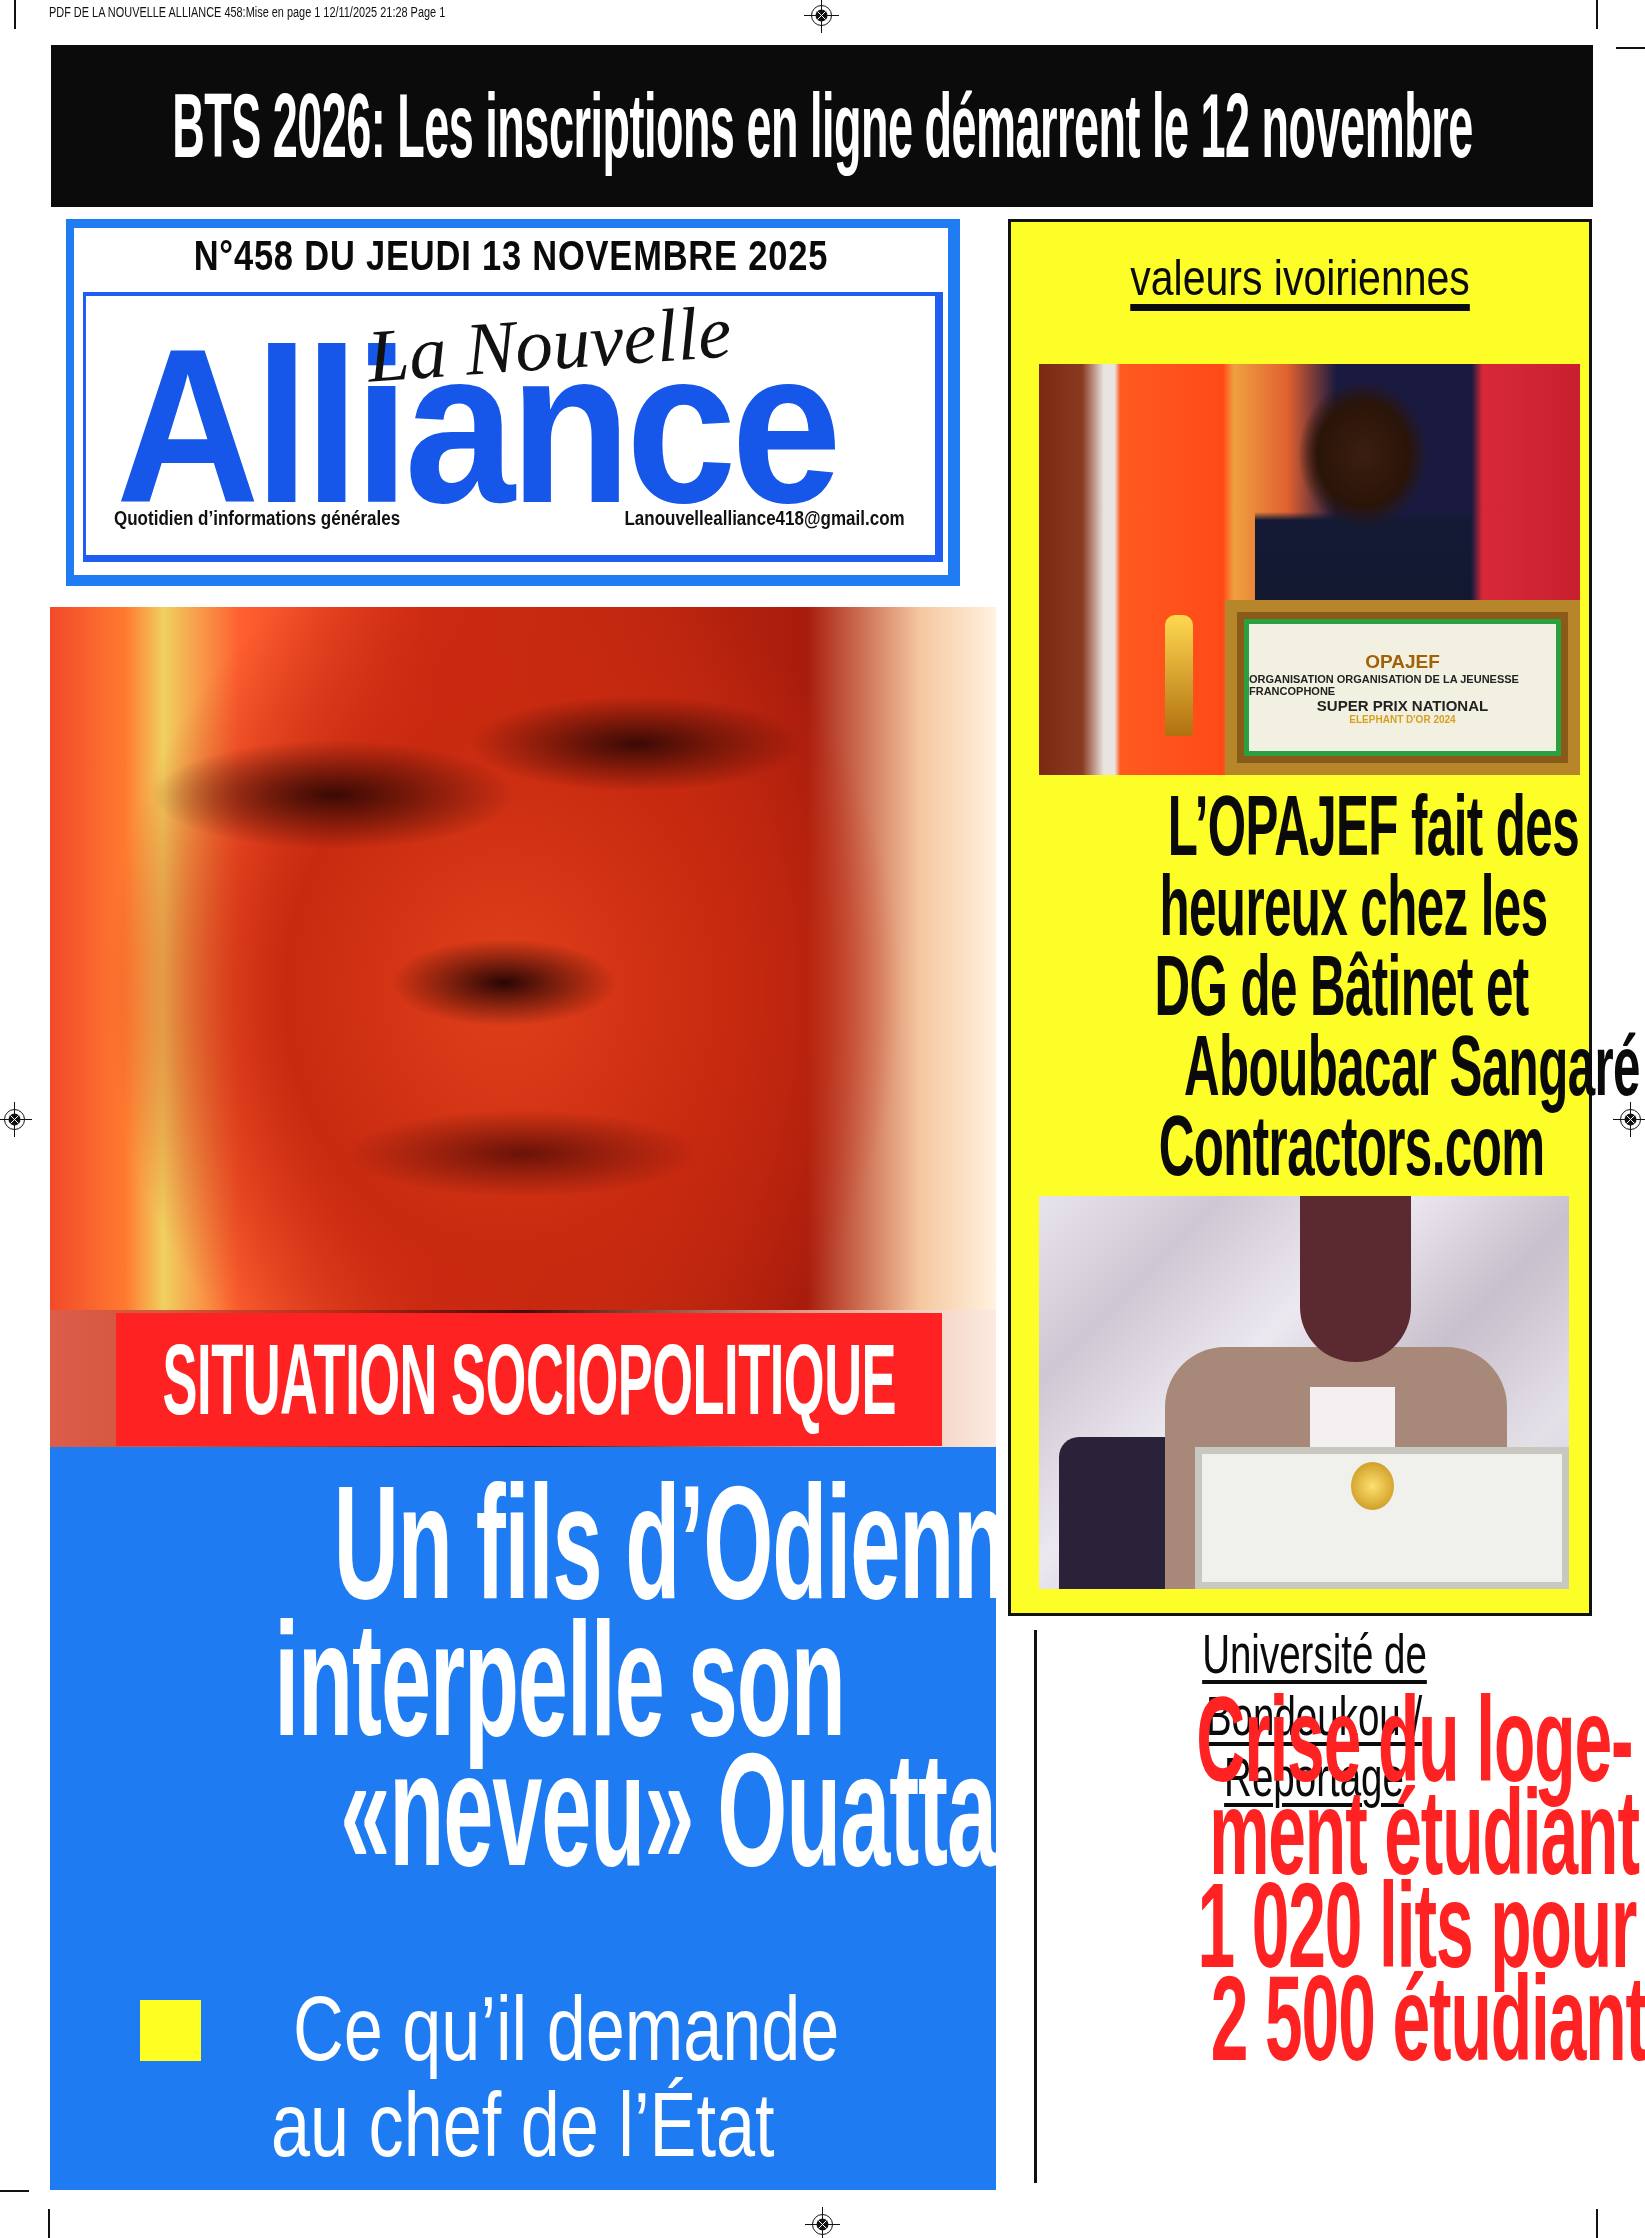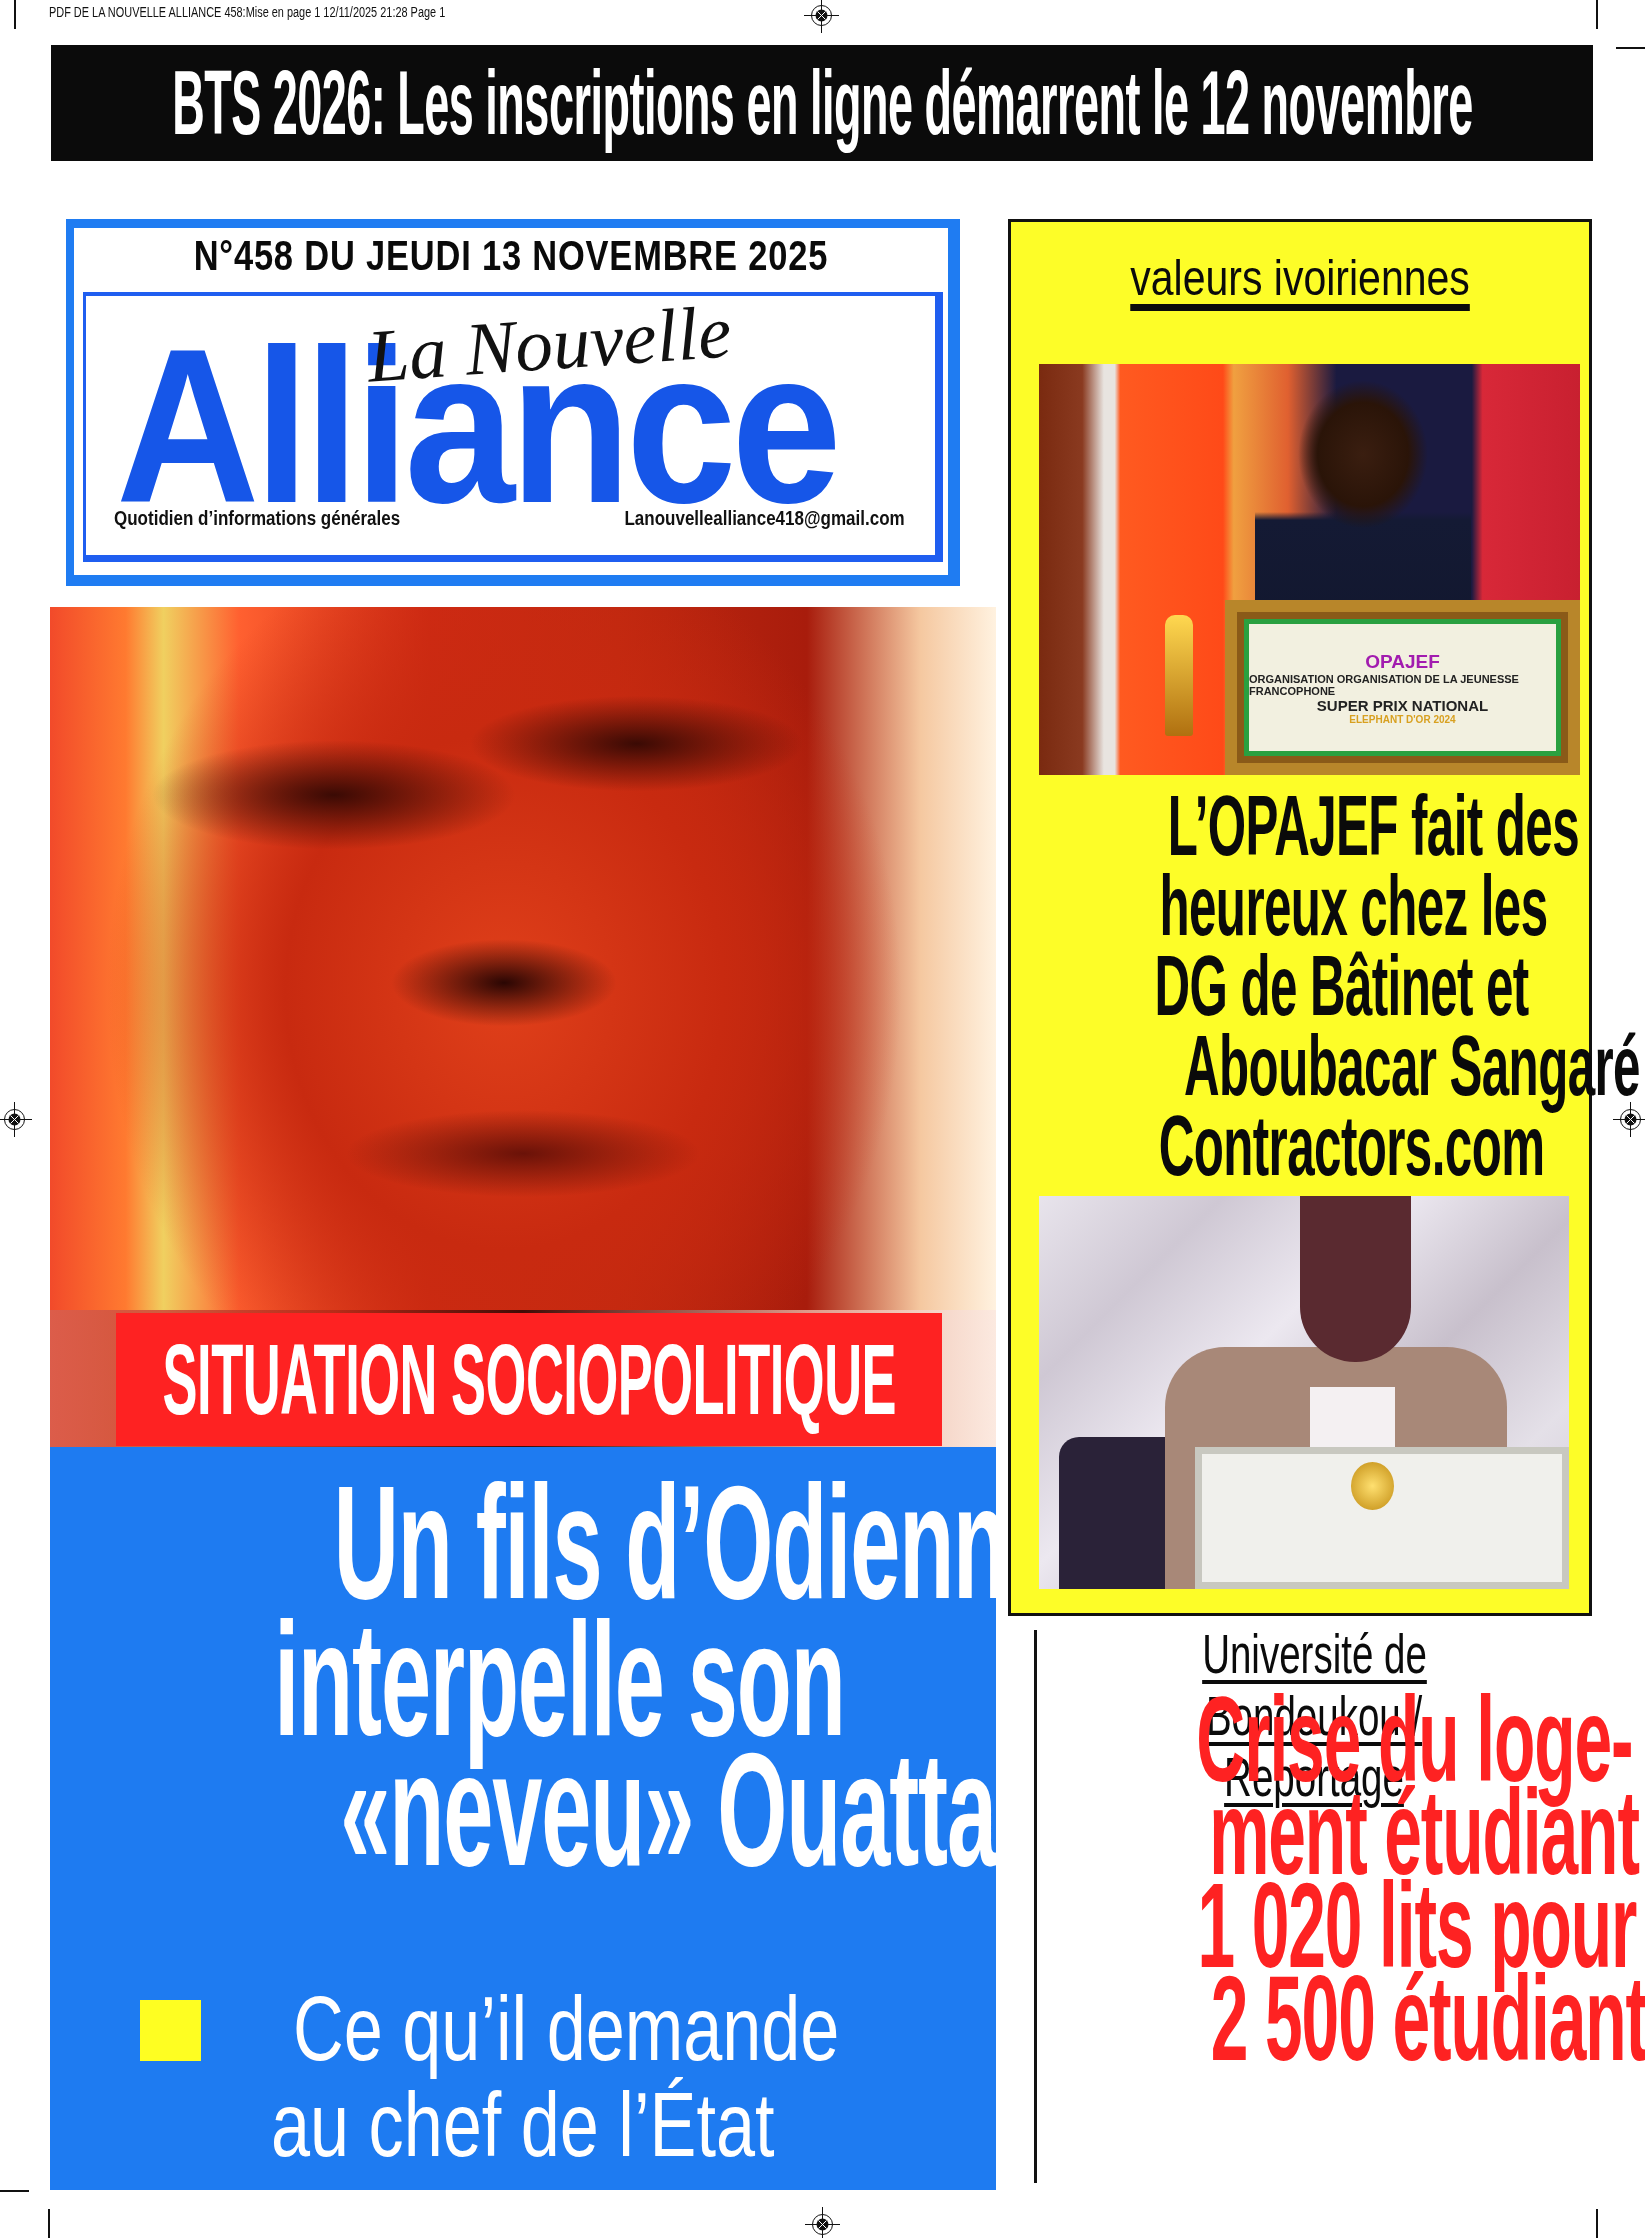--- a/index.html
+++ b/index.html
@@ -8,21 +8,21 @@
   .cond { font-family:"Liberation Sans", sans-serif; font-weight:bold; display:inline-block; transform-origin:center; white-space:nowrap; }
 
   
   #slug { left:49px; top:4px; font-size:14px; color:#111; transform:scaleX(0.78); transform-origin:left top; white-space:nowrap; }
 
   
   .regmark { width:35px; height:35px; }
   .cropline { background:#111; }
 
   
-  #banner { left:51px; top:45px; width:1542px; height:116px; background:#0b0b0b; display:flex; align-items:center; justify-content:center; overflow:hidden; }
+  #banner { left:51px; top:45px; width:1542px; height:162px; background:#0b0b0b; display:flex; align-items:center; justify-content:center; overflow:hidden; }
   #banner span { color:#fff; font-size:90px; letter-spacing:-1px; transform:scaleX(0.5); }
 
   
   #masthead { left:54px; top:219px; width:894px; height:367px; background:#1f7cf2;margin-left:12px; }
   #masthead-inner { left:8px; top:9px; width:874px; height:347px; background:#fff; }
   #issue-line { left:0; top:0; width:874px; height:55px; display:flex; align-items:center; justify-content:center; }
   #issue-line span { font-size:42px; color:#0a0a0a; transform:scaleX(0.82); letter-spacing:1px; }
   #logo-frame { left:9px; top:64px; width:860px; height:270px; background:#1f5ef0; }
   #logo-box { left:3px; top:4px; width:849px; height:259px; background:#fff; }
   #logo-alliance { left:30px; top:40px; font-size:231px; line-height:191px; color:#1656e8; font-family:"Liberation Sans", sans-serif; font-weight:bold; transform:scaleX(0.86) scaleY(0.95); transform-origin:left top; letter-spacing:-6px; }
@@ -60,21 +60,21 @@
   #celebration { position:absolute; left:0; width:100%; text-align:center; color:#0b0b0b; font-size:50px; line-height:1.12; top:28px; }
   #celebration span { display:inline-block; transform:scaleX(0.82); }
   #photo1 { position:absolute; left:28px; top:142px; width:541px; height:411px; overflow:hidden;
     background:
       linear-gradient(180deg, rgba(0,0,0,0) 0%, rgba(0,0,0,0) 100%),
       linear-gradient(90deg, #7a2a10 0%, #8a3a20 8%, #e8e4e0 12%, #e8e4e0 14%, #ff5a20 15%, #ff4a18 34%, #f0a040 36%, #e06030 46%, #1a1a40 55%, #1a1a40 80%, #d82838 82%, #c82030 100%);
   }
   #photo1 .person { position:absolute; left:216px; top:0; width:216px; height:411px; background:radial-gradient(ellipse 30% 18% at 50% 22%, #3a1e10 0%, #2a1408 70%, rgba(0,0,0,0) 100%), linear-gradient(180deg, rgba(0,0,0,0) 0%, rgba(0,0,0,0) 36%, #141a34 38%, #101428 100%); }
   #photo1 .cert { position:absolute; left:186px; top:236px; width:355px; height:175px; background:#8a5a18; border:12px solid #b8862a; box-sizing:border-box; }
   #photo1 .cert-inner { position:absolute; left:7px; top:7px; right:7px; bottom:7px; background:#f2f0e0; border:5px solid #2aa040; box-sizing:border-box; display:flex; flex-direction:column; align-items:center; justify-content:center; }
-  #photo1 .cert-inner .c1 { font-size:19px; font-weight:bold; color:#a21caf; }
+  #photo1 .cert-inner .c1 { font-size:19px; font-weight:bold; color:#a16207; }
   #photo1 .cert-inner .c2 { font-size:11px; font-weight:bold; color:#222; }
   #photo1 .cert-inner .c3 { font-size:15px; font-weight:bold; color:#222; }
   #photo1 .cert-inner .c4 { font-size:10px; font-weight:bold; color:#d8a020; }
   #photo1 .trophy { position:absolute; left:126px; top:251px; width:28px; height:121px; background:linear-gradient(180deg,#ffd850,#b07010); border-radius:10px 10px 3px 3px; }
 
   #opajef-headline { position:absolute; left:8px; width:100%; top:564px; text-align:center; color:#0a0a0a; }
   #opajef-headline div { height:80px; line-height:80px; }
   #opajef-headline span { display:inline-block; font-size:85px; transform:scaleX(0.58); letter-spacing:-1px; }
 
   #photo2 { position:absolute; left:28px; top:974px; width:530px; height:393px; overflow:hidden;

